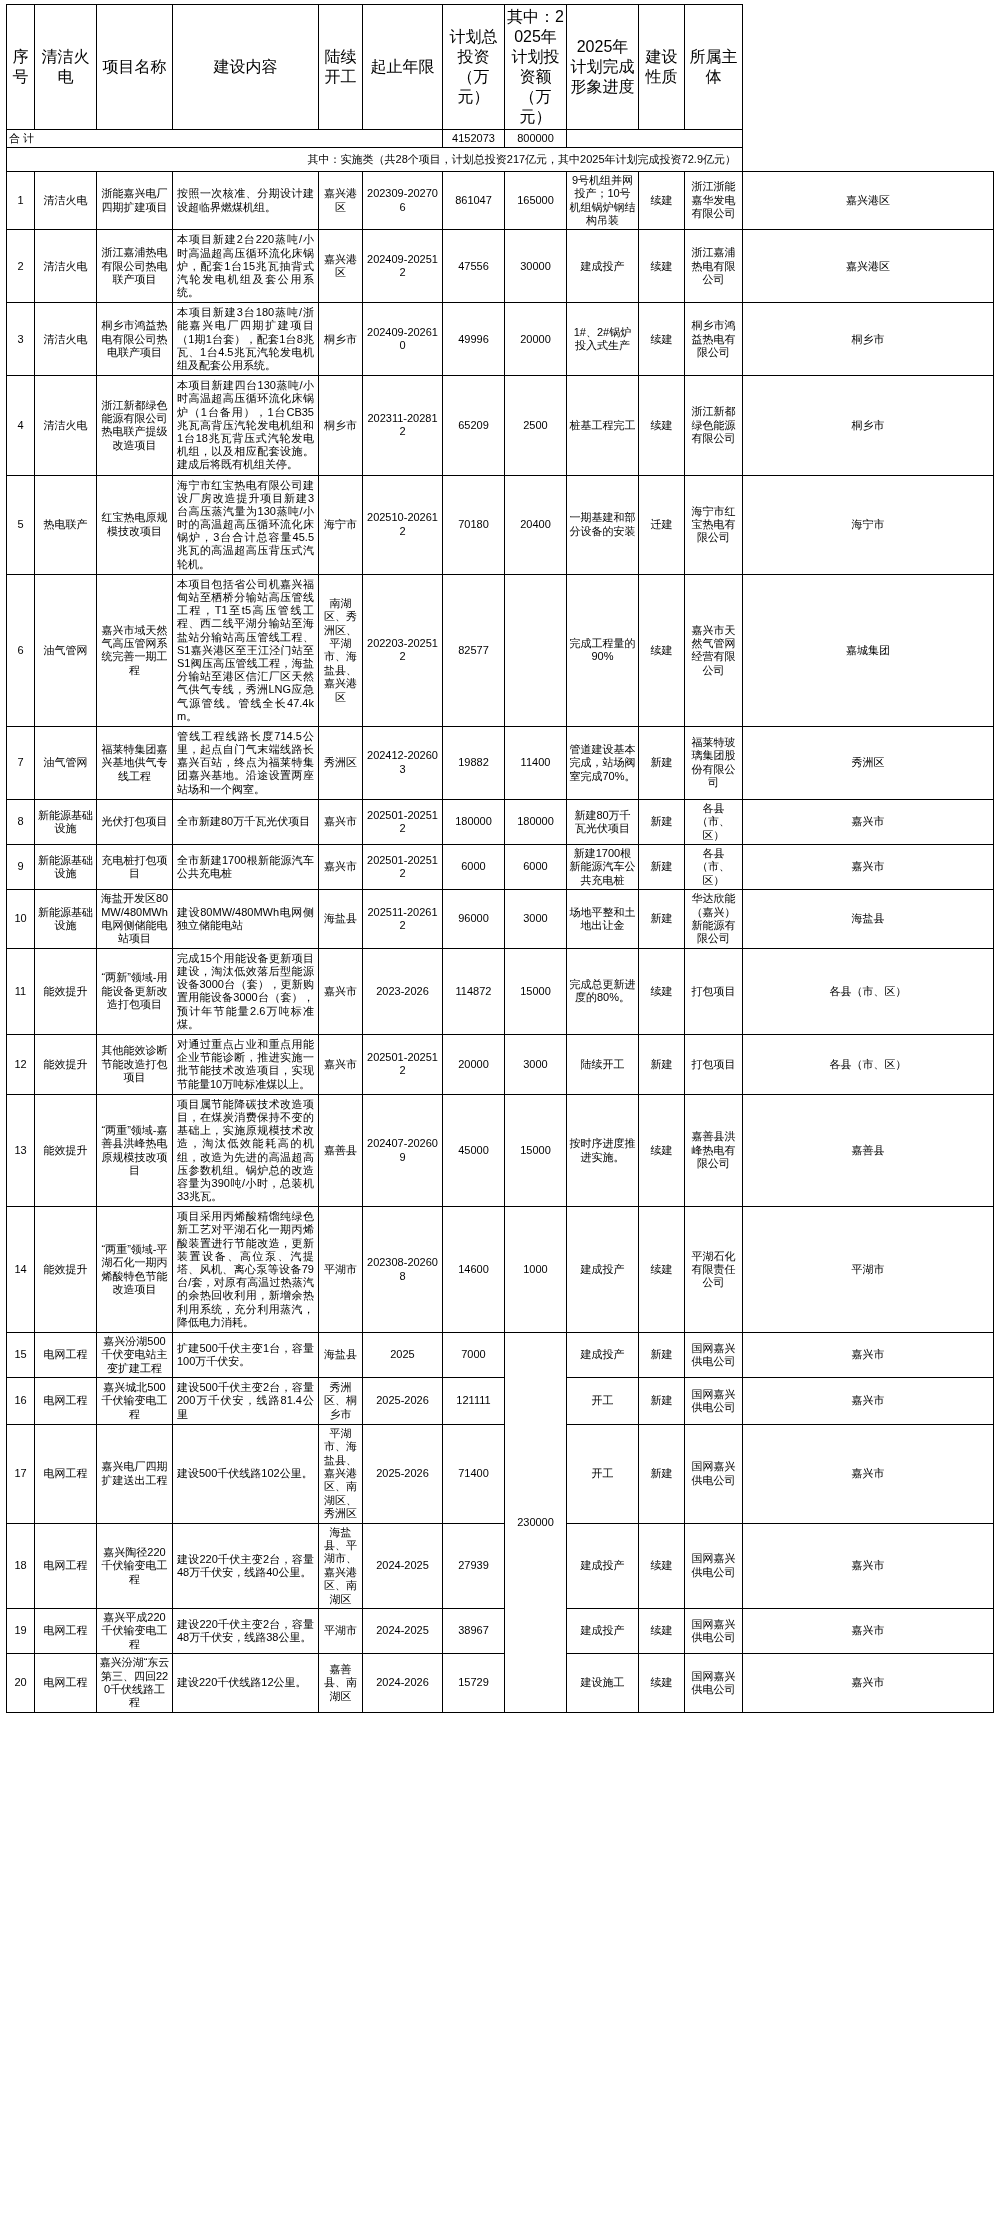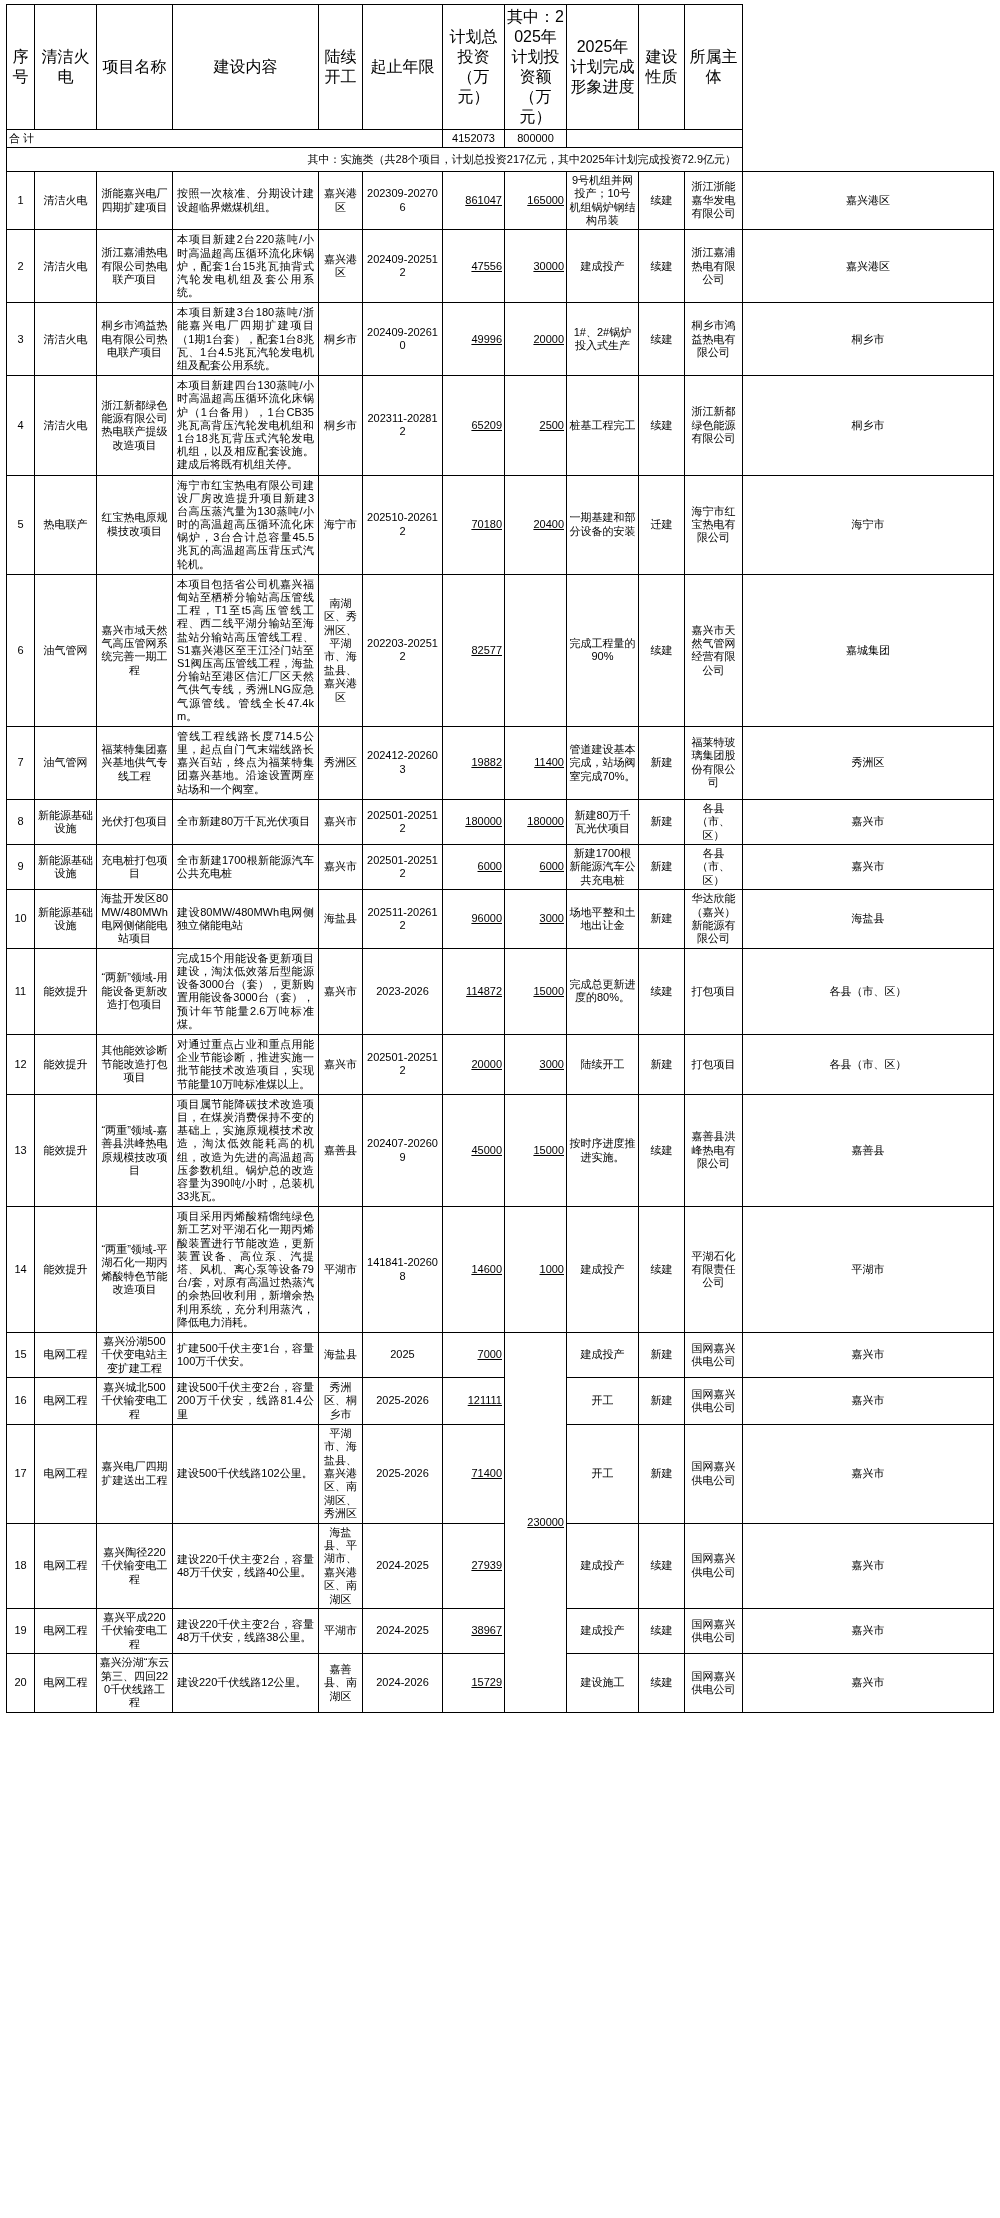--- a/index.html
+++ b/index.html
@@ -14,21 +14,21 @@
   .c2{width:76px}
   .c3{width:146px}
   .c4{width:44px}
   .c5{width:80px}
   .c6{width:62px}
   .c7{width:62px}
   .c8{width:72px}
   .c9{width:46px}
   .c10{width:58px}
   td.desc{text-align:justify;text-align-last:left;padding:3px 4px;line-height:1.2;}
-  td.num{text-align:right;text-decoration:underline;}
+  td.num{text-align:center;}
   .total-label{text-align:left;}
   .note{text-align:right;padding:4px 6px;line-height:1.3;}
 </style>
 </head>
 <body>
 
 <div id="sheet">
   <table>
     <colgroup>
       <col class="c0">
@@ -249,21 +249,21 @@
           <td>续建</td>
           <td>嘉善县洪峰热电有限公司</td>
           <td>嘉善县</td>
         </tr>
         <tr>
           <td>14</td>
           <td>能效提升</td>
           <td>“两重”领域-平湖石化一期丙烯酸特色节能改造项目</td>
           <td class="desc">项目采用丙烯酸精馏纯绿色新工艺对平湖石化一期丙烯酸装置进行节能改造，更新装置设备、高位泵、汽提塔、风机、离心泵等设备79台/套，对原有高温过热蒸汽的余热回收利用，新增余热利用系统，充分利用蒸汽，降低电力消耗。</td>
           <td>平湖市</td>
-          <td>141841-202608</td>
+          <td>202308-202608</td>
           <td class="num">14600</td>
           <td class="num">1000</td>
           <td>建成投产</td>
           <td>续建</td>
           <td>平湖石化有限责任公司</td>
           <td>平湖市</td>
         </tr>
         <tr>
           <td>15</td>
           <td>电网工程</td>

